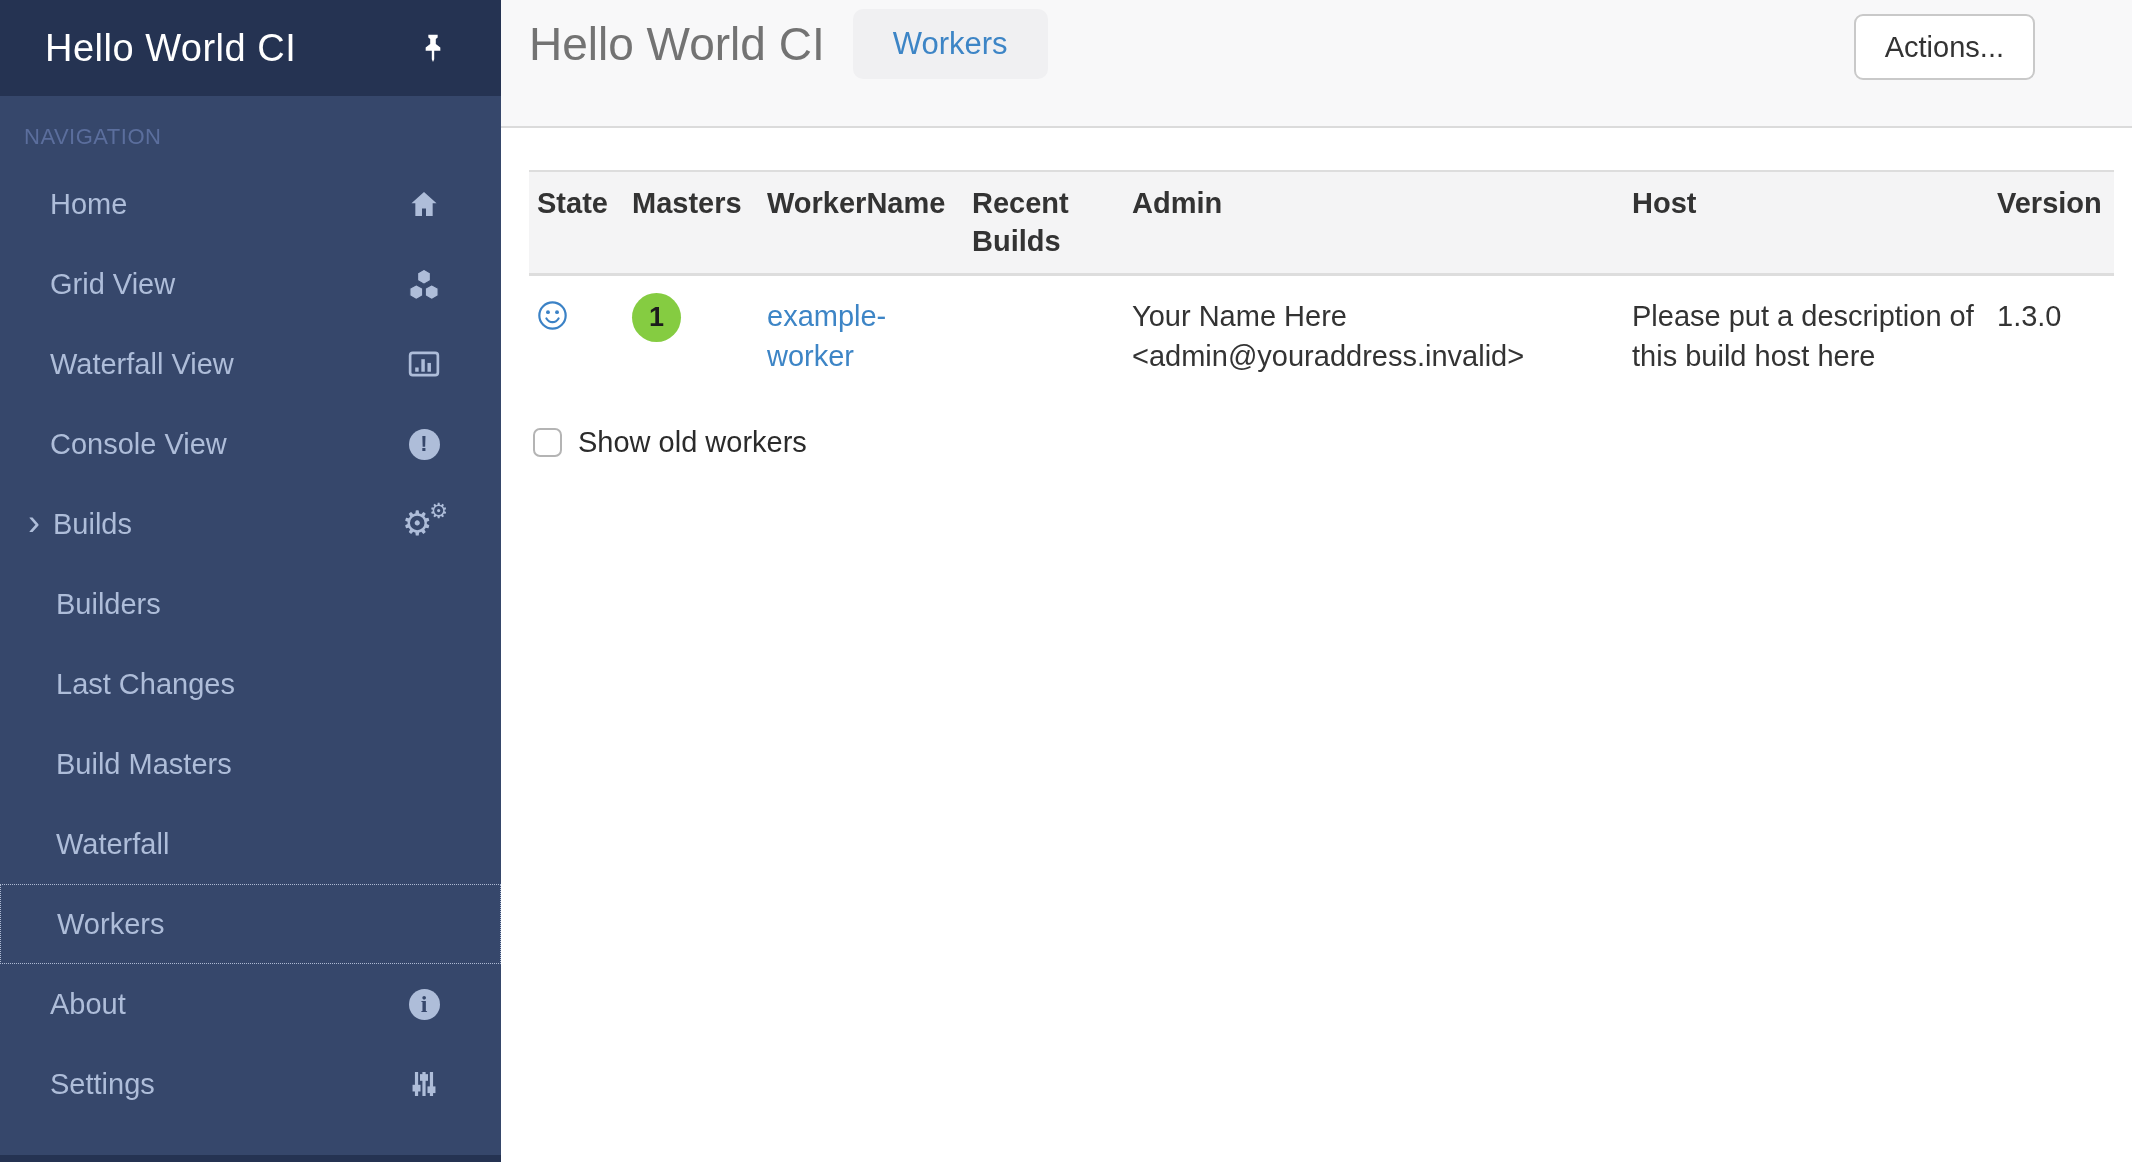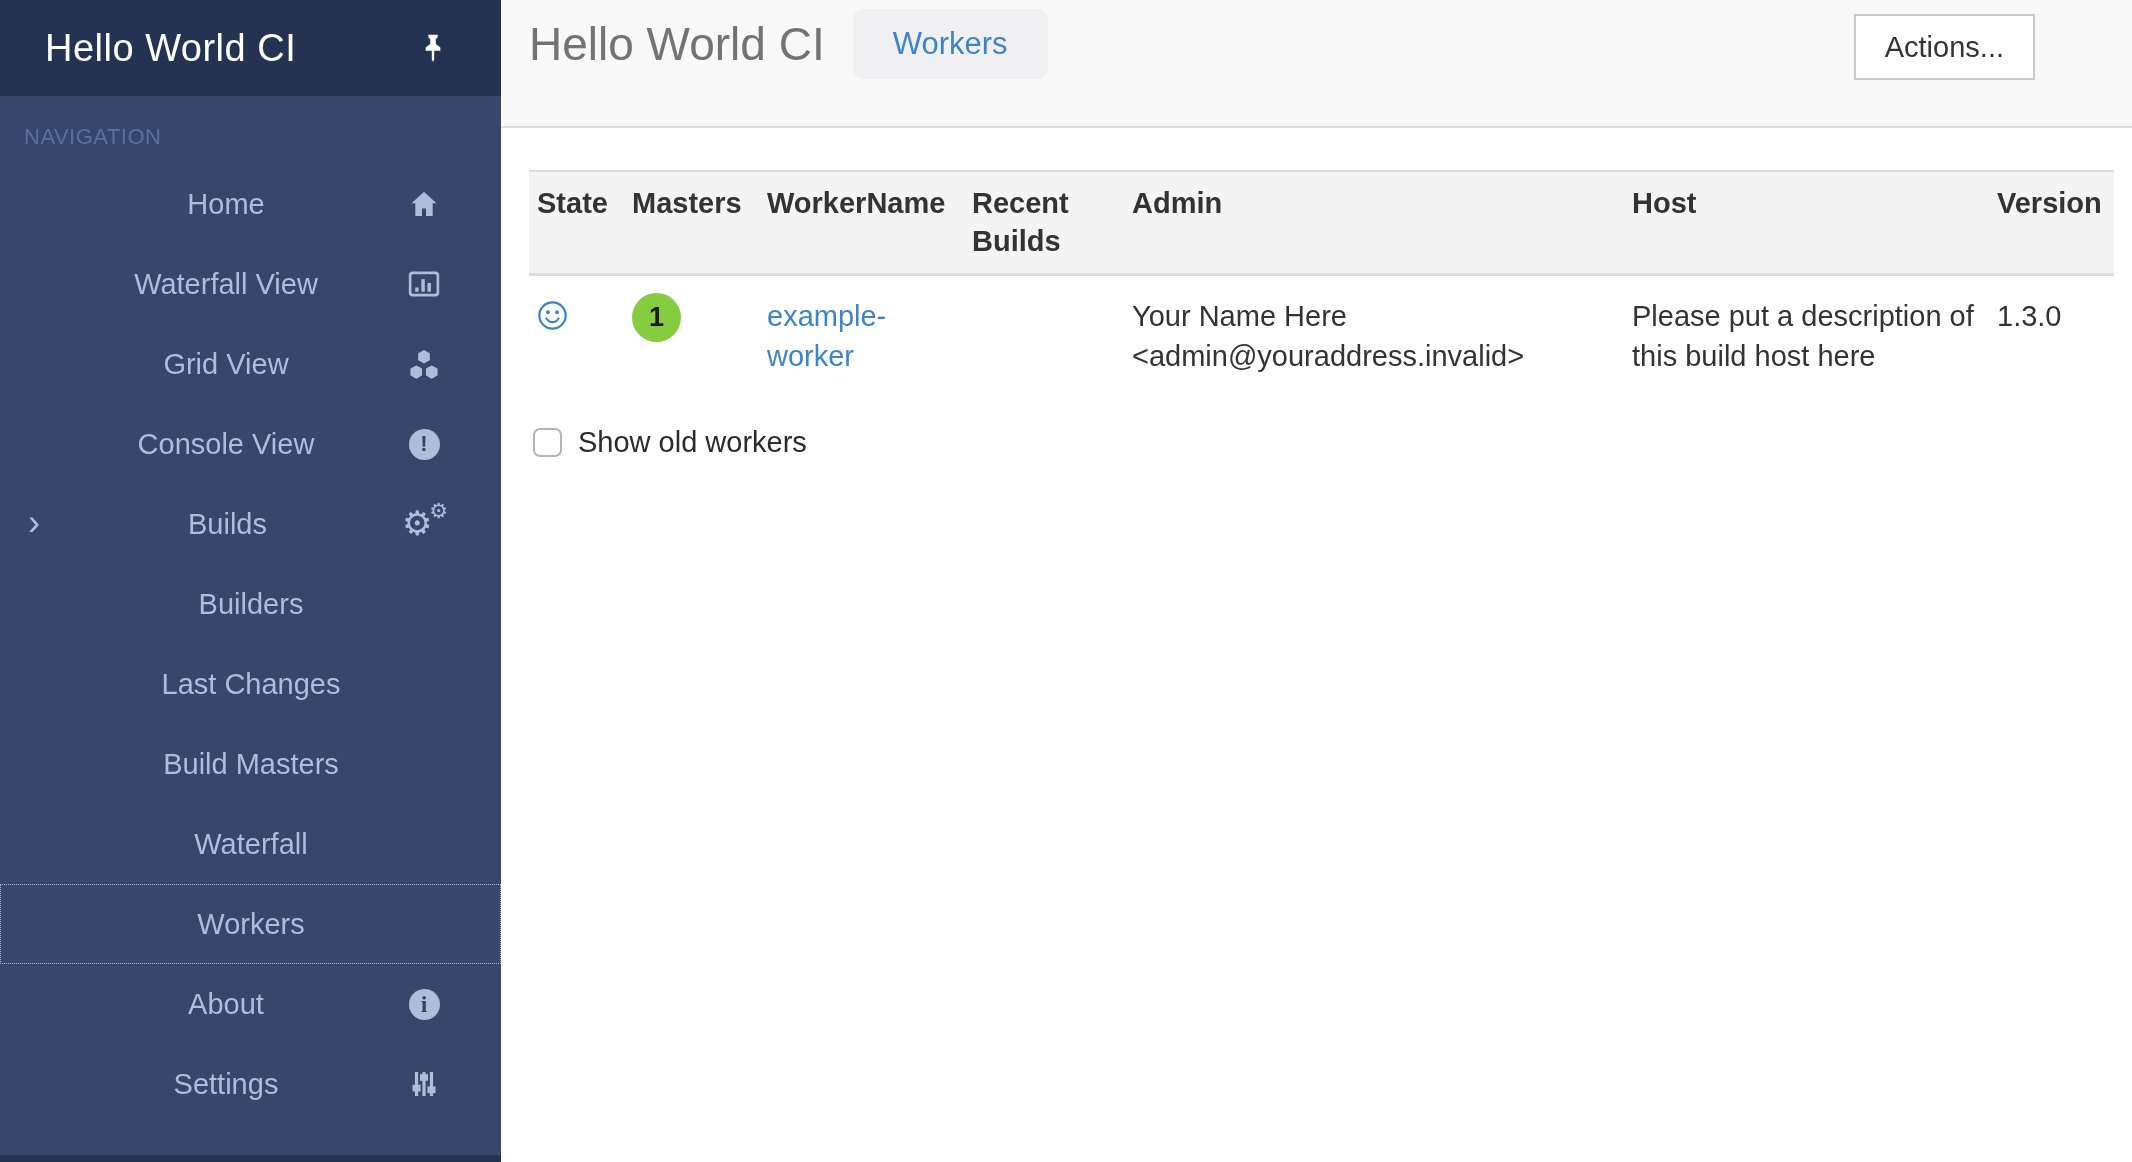--- a/index.html
+++ b/index.html
@@ -6,41 +6,41 @@
   html,body { width:2132px; height:1162px; }
   body { font-family:"Liberation Sans", sans-serif; background:#ffffff; overflow:hidden; }
   .app { display:flex; width:2132px; height:1162px; }
 
   
   .sidebar { position:relative; flex:0 0 501px; width:501px; background:#36476b; color:#aebdd9; }
   .sidebar-header { height:96px; background:#253352; display:flex; align-items:center; justify-content:space-between; padding:0 52px 0 45px; }
   .sidebar-title { color:#ffffff; font-size:38px; letter-spacing:0.5px; }
   .pin-icon svg { width:32px; height:32px; fill:#ffffff; display:block; }
   .nav-label { margin:28px 0 14px 24px; font-size:22px; color:#5b6e9d; height:26px; letter-spacing:0.5px; }
-  .nav-item { position:relative; height:80px; display:flex; align-items:center; padding:0 55px 0 50px; font-size:29px; cursor:pointer;text-align:center; }
+  .nav-item { position:relative; height:80px; display:flex; align-items:center; padding:0 55px 0 50px; font-size:29px; cursor:pointer; }
   .nav-item .label { flex:1; white-space:nowrap; }
   .nav-item.indent { padding-left:56px; }
   .nav-item.parent { padding-left:53px; }
   .nav-item .chevron { position:absolute; left:28px; top:50%; transform:translateY(-54%); font-size:36px; line-height:1; }
   .nav-item.selected { border:1px dotted #aebad3; }
   .nav-icon { width:44px; display:flex; justify-content:center; align-items:center; }
   .nav-icon svg { display:block; fill:currentColor; }
   .circle-glyph { width:31px; height:31px; border-radius:50%; background:#aebdd9; color:#36476b; display:flex; align-items:center; justify-content:center; font-size:22px; font-weight:bold; }
   .circle-glyph.info i { font-family:"Liberation Serif", serif; font-size:24px; font-style:normal; font-weight:bold; }
   .cogs { position:relative; width:40px; height:40px; }
   .cogs .gear-big { position:absolute; left:-2px; top:2px; font-size:34px; line-height:1; }
   .cogs .gear-small { position:absolute; right:-4px; top:-4px; font-size:21px; line-height:1; }
   .sidebar-footer { position:absolute; left:0; right:0; bottom:0; height:7px; background:#253352; }
 
   
   .main { flex:1; display:flex; flex-direction:column; background:#ffffff; }
   .main-header { height:128px; background:#f8f8f9; border-bottom:2px solid #dbdbdb; display:flex; align-items:flex-start; padding:9px 97px 0 28px; }
   .page-title { font-size:46px; font-weight:normal; color:#737373; line-height:70px; margin-right:28px; white-space:nowrap; }
   .chip { background:#f0f0f2; border-radius:10px; height:70px; line-height:70px; padding:0 40px; font-size:31px; color:#3d85c6; }
-  .actions-btn { margin-left:auto; margin-top:5px; height:66px; padding:0 29px; font-size:29px; color:#333333; background:#ffffff; border:2px solid #c9c9c9; border-radius:0; font-family:"Liberation Sans", sans-serif; cursor:pointer; }
+  .actions-btn { margin-left:auto; margin-top:5px; height:66px; padding:0 29px; font-size:29px; color:#333333; background:#ffffff; border:2px solid #c9c9c9; border-radius:9px; font-family:"Liberation Sans", sans-serif; cursor:pointer; }
 
   .content { padding:42px 18px 0 28px; }
   table { width:100%; border-collapse:collapse; table-layout:fixed; }
   thead th { background:#f4f4f5; border-top:2px solid #dddddd; border-bottom:3px solid #dddddd; text-align:left; font-size:29px; color:#333333; padding:12px 10px 12px 8px; vertical-align:top; line-height:1.32; font-weight:bold; }
   tbody td { padding:20px 10px 20px 8px; font-size:29px; color:#333333; vertical-align:top; line-height:1.38; word-wrap:break-word; }
   .state-icon svg { width:31px; height:31px; display:block; margin-top:4px; }
   .badge { display:inline-flex; width:49px; height:49px; border-radius:50%; background:#85cc41; color:#1c1c1c; font-size:27px; font-weight:bold; align-items:center; justify-content:center; margin-top:-4px; }
   .worker-link { color:#3d85c6; text-decoration:none; display:inline-block; max-width:172px; }
 
   .show-old { margin-top:30px; display:flex; align-items:center; font-size:29px; color:#2b2b2b; }
@@ -67,40 +67,40 @@
       <div class="nav-item">
         <span class="label">Home</span>
         <span class="nav-icon">
           <svg viewBox="0 0 24 24" width="32" height="32">
               <path d="M12 3 2.6 11.4h2.9V21h5v-5.6h3V21h5v-9.6h2.9z"></path>
             </svg>
         </span>
       </div>
 
       <div class="nav-item">
-        <span class="label">Waterfall View</span>
-        <span class="nav-icon">
-          <svg viewBox="0 0 24 24" width="32" height="32">
-            <rect x="1.6" y="3.6" width="20.8" height="16.8" rx="2" fill="none" stroke="currentColor" stroke-width="2"></rect>
-            <rect x="5.4" y="14.6" width="2.6" height="3.2"></rect>
-            <rect x="10" y="8.4" width="2.6" height="9.4"></rect>
-            <rect x="14.6" y="11.2" width="2.6" height="6.6"></rect>
-          </svg>
-        </span>
-      </div>
-
-      <div class="nav-item">
         <span class="label">Grid View</span>
         <span class="nav-icon">
           <svg viewBox="0 0 28 26" width="36" height="34">
             <g stroke="#36476b" stroke-width="0.9">
               <path d="M14 1.5l5 2.9v5.8l-5 2.9-5-2.9V4.4z"></path>
               <path d="M8 13.5l5 2.9v5.8l-5 2.9-5-2.9v-5.8z"></path>
               <path d="M20 13.5l5 2.9v5.8l-5 2.9-5-2.9v-5.8z"></path>
             </g>
+          </svg>
+        </span>
+      </div>
+
+      <div class="nav-item">
+        <span class="label">Waterfall View</span>
+        <span class="nav-icon">
+          <svg viewBox="0 0 24 24" width="32" height="32">
+            <rect x="1.6" y="3.6" width="20.8" height="16.8" rx="2" fill="none" stroke="currentColor" stroke-width="2"></rect>
+            <rect x="5.4" y="14.6" width="2.6" height="3.2"></rect>
+            <rect x="10" y="8.4" width="2.6" height="9.4"></rect>
+            <rect x="14.6" y="11.2" width="2.6" height="6.6"></rect>
           </svg>
         </span>
       </div>
 
       <div class="nav-item">
         <span class="label">Console View</span>
         <span class="nav-icon">
           <span class="circle-glyph">!</span>
         </span>
       </div>

